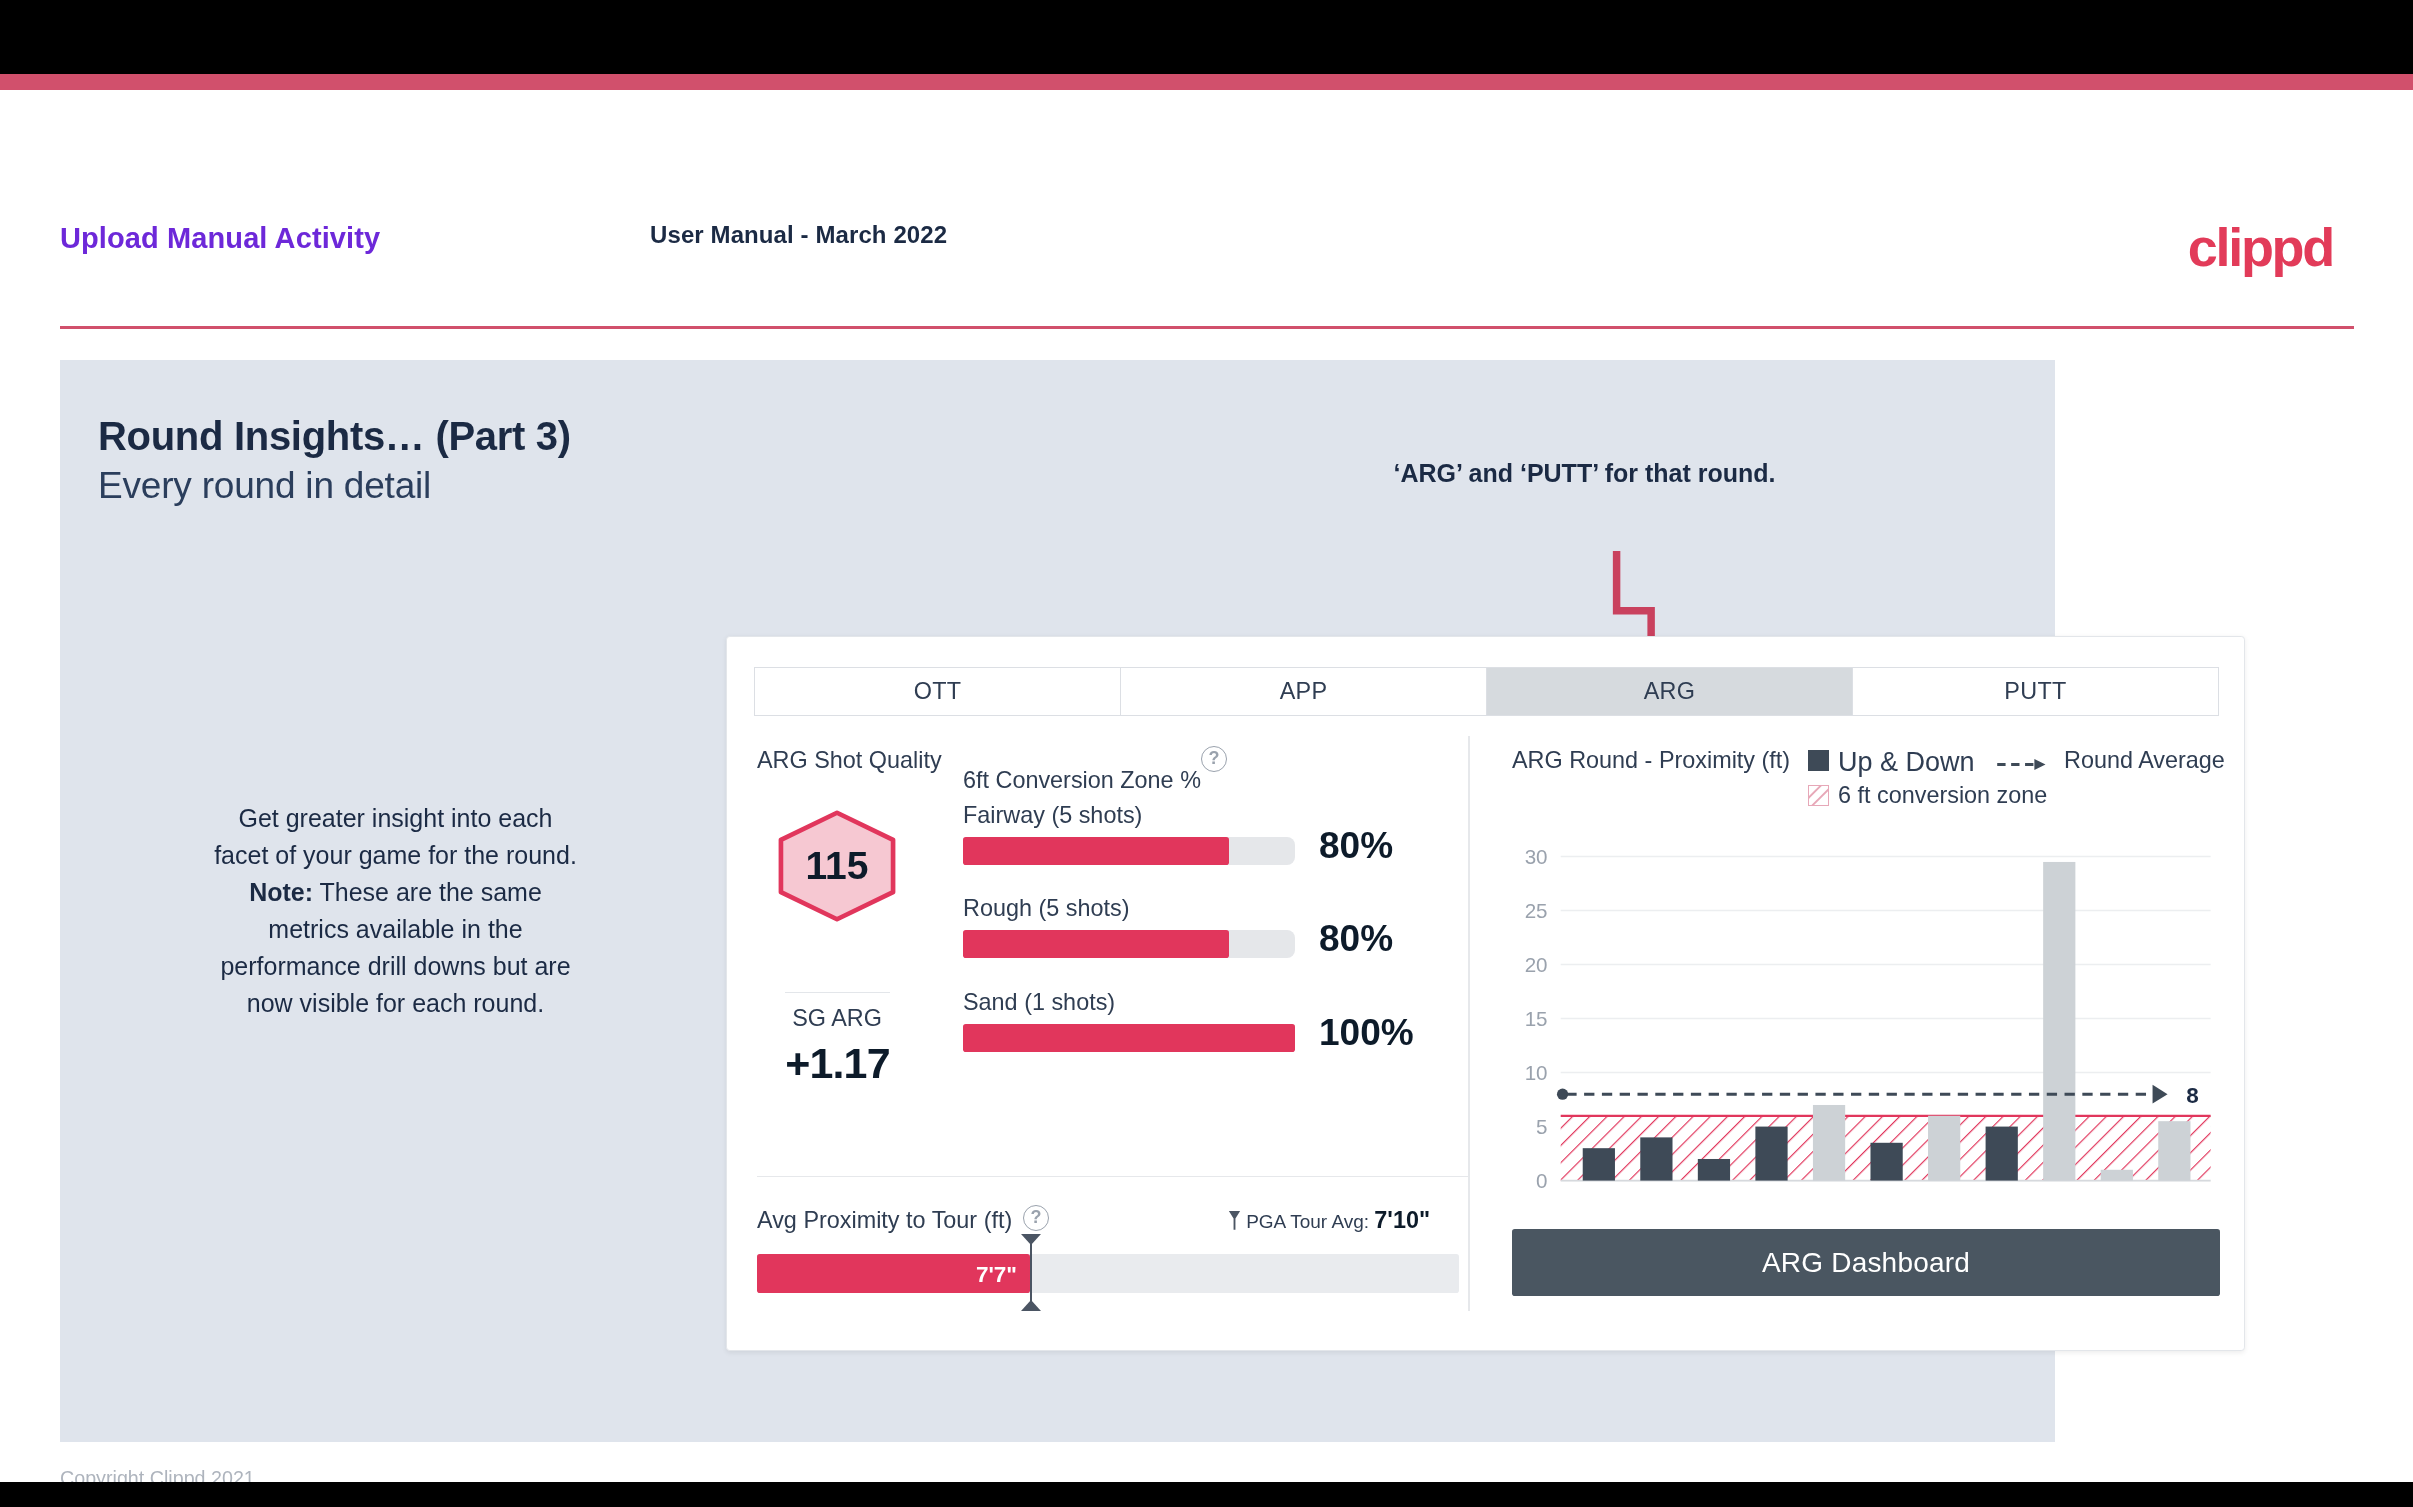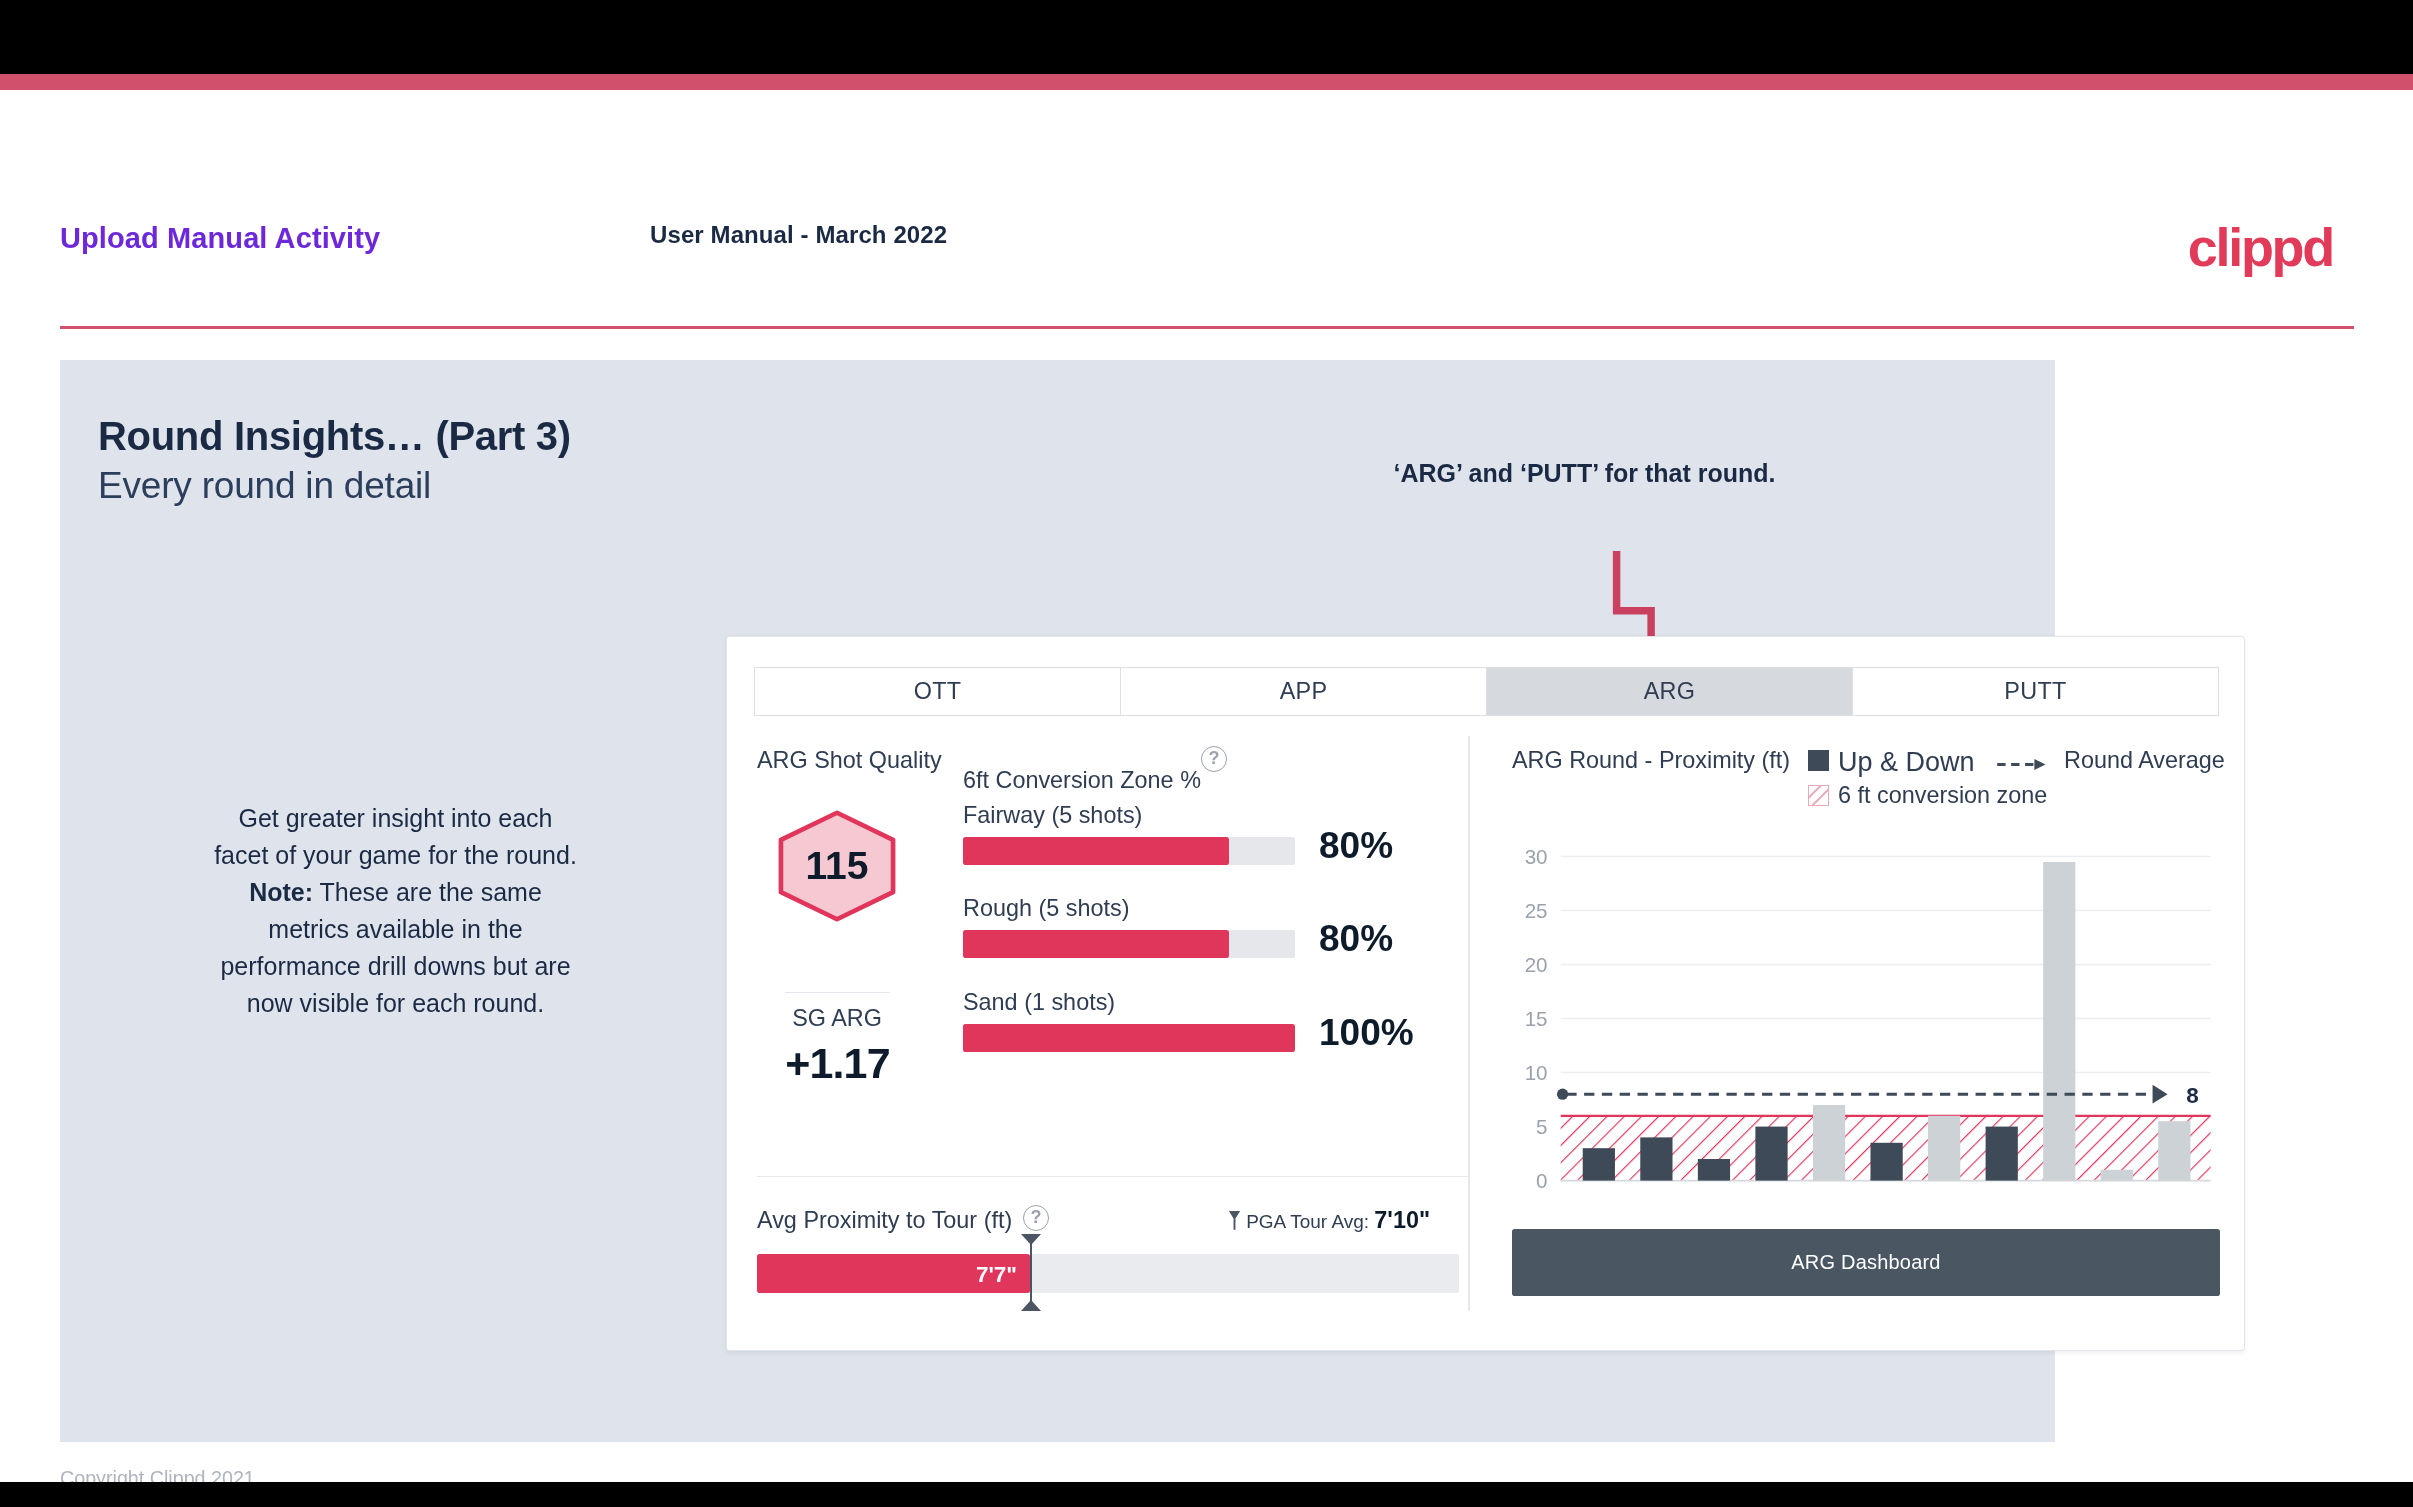--- a/index.html
+++ b/index.html
@@ -62,21 +62,21 @@
   .hex-num  { position:absolute; left:775px; top:754px; width:124px; text-align:center;
               font-size:39px; font-weight:700; color:#0d1b2a; }
 
   .sg-rule  { position:absolute; left:785px; top:902px; width:105px; height:0.9px; background:#e3e6ea; }
   .sg-lbl   { position:absolute; left:775px; top:915px; width:124px; text-align:center; font-size:23.4px; color:#2f3d52; }
   .sg-val   { position:absolute; left:757px; top:949px; width:161px; text-align:center;
               font-size:43px; font-weight:700; color:#0d1b2a; letter-spacing:-0.9px; }
 
   .cz-row   { position:absolute; left:963px; width:506px; }
   .cz-name  { font-size:23.4px; color:#2f3d52; margin-bottom:8.4px; }
-  .cz-track { position:relative; width:332px; height:28px; background:#e5e7ea; border-radius:2px; }
+  .cz-track { position:relative; width:332px; height:28px; background:#e5e7ea; border-radius:8px; }
   .cz-fill  { position:absolute; left:0; top:0; height:28px; background:#e1365c; border-radius:2.8px; }
   .cz-pct   { position:absolute; left:356px; top:-12px; font-size:37px; font-weight:700; color:#0d1b2a; }
 
   .sep-h { position:absolute; left:757px; top:1086px; width:712px; height:0.9px; background:#e6e8eb; }
 
   .prox-lbl  { position:absolute; left:757px; top:1117px; font-size:23.4px; color:#2f3d52; }
   .prox-help { position:absolute; left:1023px; top:1115px; width:26px; height:26px;
                border:1.9px solid #9aa2ad; border-radius:50%; color:#9aa2ad;
                font-size:18px; line-height:22.5px; text-align:center; font-weight:600; }
 
@@ -91,21 +91,21 @@
   .lg1-sw  { position:absolute; left:1808px; top:660px; width:20.6px; height:20.6px; background:#3e4a57; }
   .lg1-tx  { position:absolute; left:1838px; top:657px; font-size:27px; color:#2f3d52; }
   .lg2-tx  { position:absolute; left:2064px; top:657px; font-size:23.4px; color:#2f3d52; }
   .lg3-sw  { position:absolute; left:1808px; top:695px; width:20.6px; height:20.6px; border:0.9px solid #e7a8b8; }
   .lg3-tx  { position:absolute; left:1838px; top:692px; font-size:23.4px; color:#2f3d52; }
 
   .chartbox { position:absolute; left:1512px; top:759px; width:708px; height:356px; }
 
   .btn-dash { position:absolute; left:1512px; top:1139px; width:708px; height:67px;
               background:#4a5661; color:#fff; display:flex; align-items:center; justify-content:center;
-              font-size:20px; border-radius:2.8px; letter-spacing:0.2px; }
+              font-size:28px; border-radius:2.8px; letter-spacing:0.2px; }
 </style>
 </head>
 <body>
 
 <div id="root">
 
   <div class="topbar-black"></div>
   <div class="topbar-red"></div>
 
   <div class="page">

